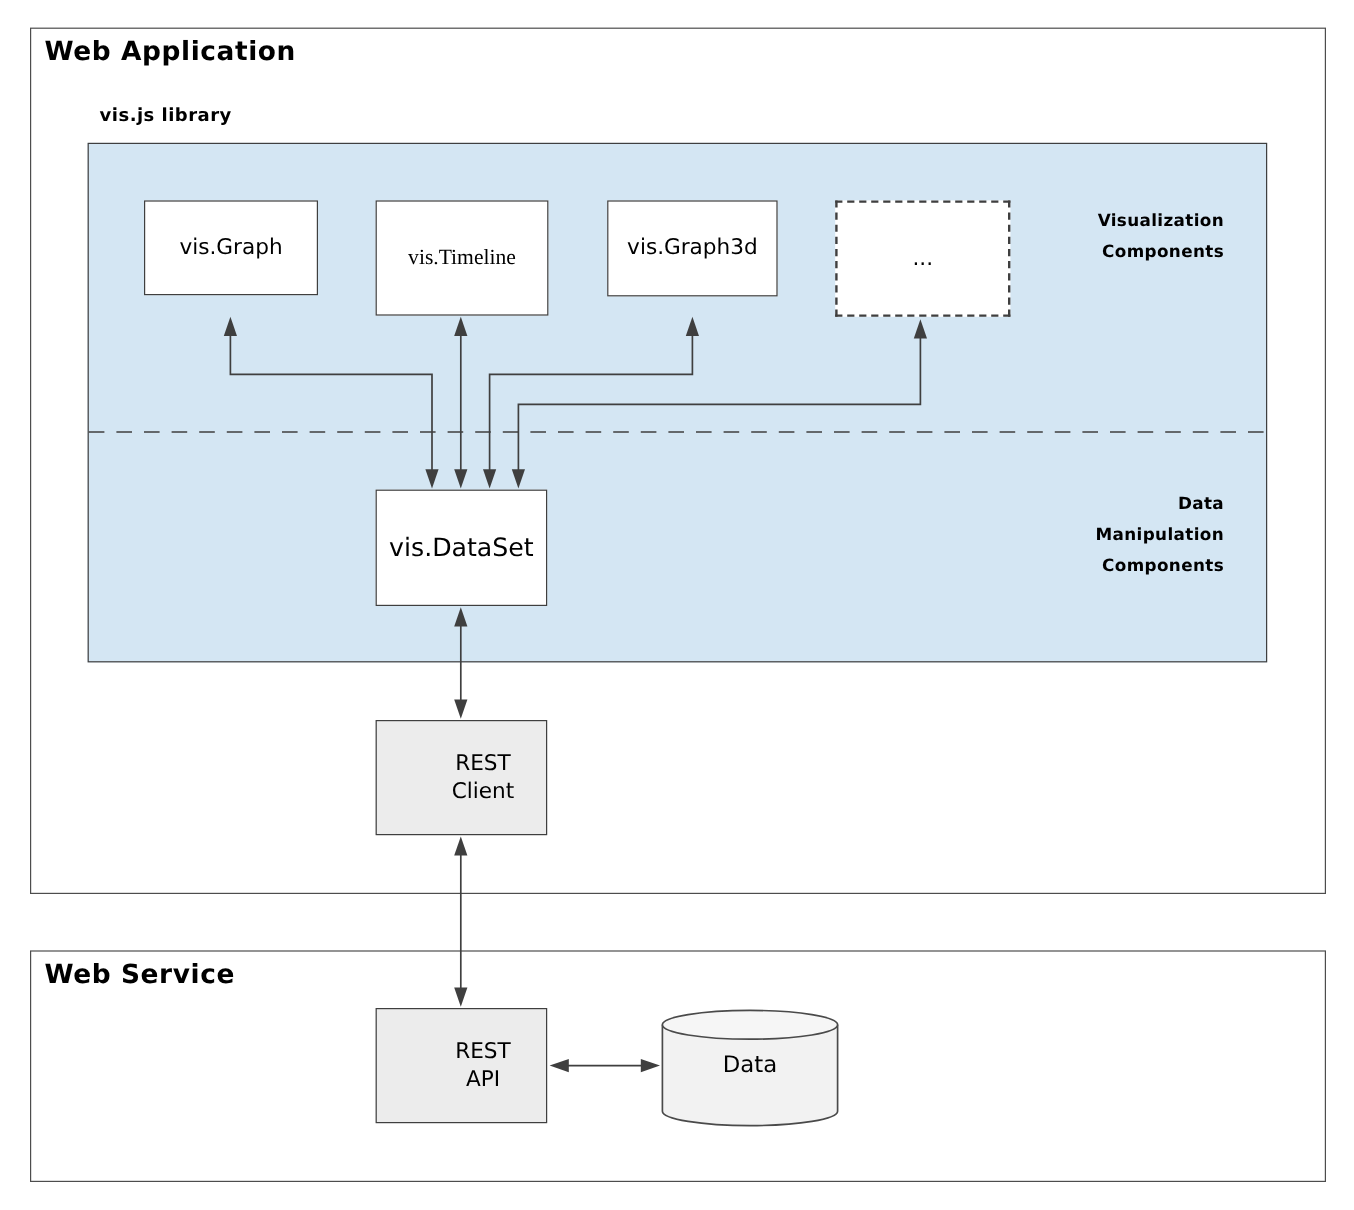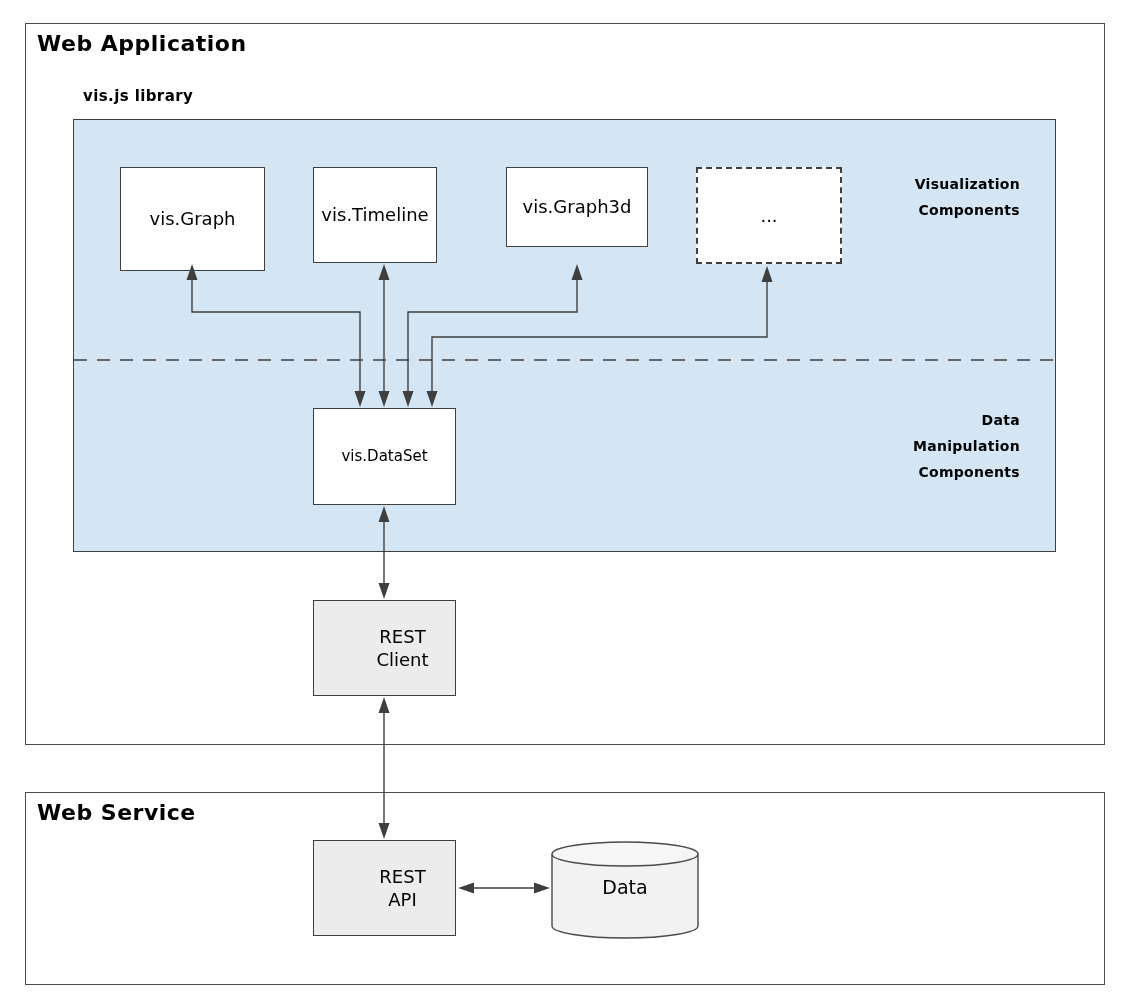--- a/index.html
+++ b/index.html
@@ -68,40 +68,40 @@
 <body>
 
 <div class="canvas">
 
   <div class="abs outer-box" style="left:25px;top:23px;width:1080px;height:722px;"></div>
   <div class="abs big-title" style="left:37px;top:31px;">Web Application</div>
 
   <div class="abs lib-title" style="left:83px;top:87px;">vis.js library</div>
   <div class="abs lib-box" style="left:73px;top:119px;width:983px;height:433px;"></div>
 
-  <div class="abs node" style="left:120px;top:167px;width:145px;height:104px;">
+  <div class="abs node" style="left:120px;top:167px;width:145px;height:79px;">
     <span>vis.Graph</span>
   </div>
-  <div class="abs node" style="left:313px;top:167px;width:124px;height:96px;">
+  <div class="abs node" style="left:313px;top:167px;width:144px;height:96px;font-family:Liberation Serif, serif;">
     <span>vis.Timeline</span>
   </div>
   <div class="abs node" style="left:506px;top:167px;width:142px;height:80px;">
     <span>vis.Graph3d</span>
   </div>
   <div class="abs node dashed" style="left:696px;top:167px;width:146px;height:97px;">
     <span>...</span>
   </div>
 
   <div class="abs side-label prelines" style="left:810px;top:171px;width:210px;">Visualization
 Components</div>
   <div class="abs side-label prelines" style="left:810px;top:407px;width:210px;">Data
 Manipulation
 Components</div>
 
-  <div class="abs node" style="left:313px;top:408px;width:143px;height:97px;font-size:15px;justify-content:center;">
+  <div class="abs node" style="left:313px;top:408px;width:143px;height:97px;font-size:21px;justify-content:center;">
     <span>vis.DataSet</span>
   </div>
 
   <div class="abs node gray prelines" style="left:313px;top:600px;width:143px;height:96px;">REST
 Client</div>
 
   <div class="abs outer-box" style="left:25px;top:792px;width:1080px;height:193px;"></div>
   <div class="abs big-title" style="left:37px;top:800px;">Web Service</div>
 
   <div class="abs node gray prelines" style="left:313px;top:840px;width:143px;height:96px;">REST

